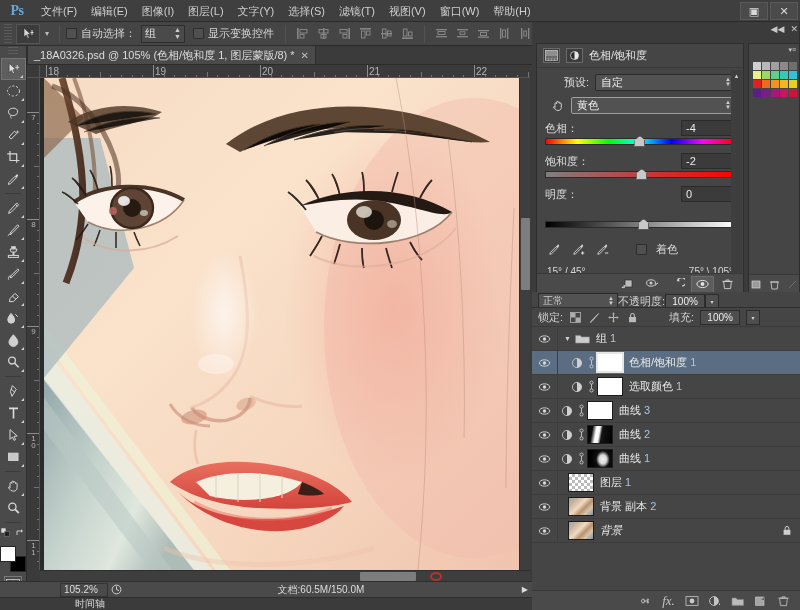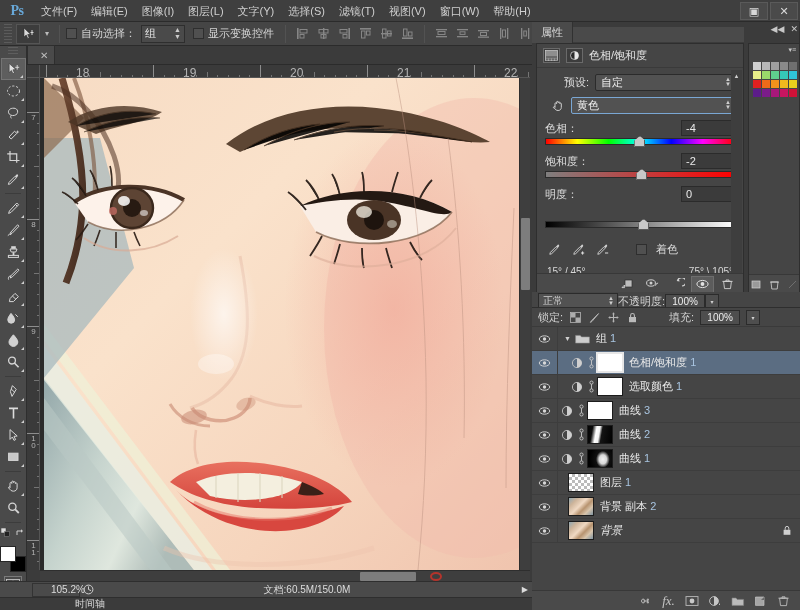--- a/index.html
+++ b/index.html
@@ -120,21 +120,21 @@
   .ruler-corner { position:absolute; left:27px; top:65px; width:13px; height:13px; background:#3a3a3a; border-right:1px solid #555; border-bottom:1px solid #555;}
   .ruler-h {
     position:absolute; left:40px; top:65px; width:490px; height:13px;
     background:#3a3a3a; border-bottom:1px solid #555; overflow:hidden;
   }
   .ruler-v {
     position:absolute; left:27px; top:78px; width:13px; height:492px;
     background:#3a3a3a; border-right:1px solid #555; overflow:hidden;
   }
   .rtick { position:absolute; background:#8d8d8d; }
-  .rlabel { position:absolute; font-size:12px; color:#b4b4b4; font-family:"Liberation Sans",sans-serif;margin-left:28px;}
+  .rlabel { position:absolute; font-size:10px; color:#b4b4b4; font-family:"Liberation Sans",sans-serif;}
   .rlabel-v { position:absolute; font-size:8px; color:#b4b4b4; width:9px; text-align:center; line-height:7px; }
 
   
   .canvas-area {
     position:absolute; left:40px; top:78px; width:490px; height:492px;
     background:#2b2b2b; overflow:hidden;
   }
   .photo { position:absolute; left:4px; top:0px; width:478px; height:492px; overflow:hidden; }
   .photo svg { display:block; }
 
@@ -146,21 +146,21 @@
     position:absolute; left:40px; top:570px; width:490px; height:11px; background:#3e3e3e; border-top:1px solid #2e2e2e;
   }
 
   
   .statusbar {
     position:absolute; left:0; top:581px; width:532px; height:16px;
     background:#4a4a4a; border-top:1px solid #2e2e2e;
     display:flex; align-items:center; font-size:10px; color:#dcdcdc;
   }
   .zoomfield { width:48px; height:14px; background:#4a4a4a; border:1px solid #333;
-     display:flex;align-items:center; justify-content:flex-start; padding-left:18px; margin-left:32px;}
+     display:flex;align-items:center; justify-content:flex-start; padding-left:3px; margin-left:60px;}
   .st-ic { width:16px; display:flex; align-items:center; justify-content:center; }
   .st-doc { flex:1; text-align:center; }
   .st-arrow { font-size:8px; padding:0 4px; }
 
   
   .bottombar {
     position:absolute; left:0; top:597px; width:532px; height:13px;
     background:#3b3b3b; border-top:1px solid #2e2e2e; display:flex; align-items:center;
   }
   .btab { height:13px; padding:0 8px; font-size:10px; display:flex; align-items:center; color:#d8d8d8; }
@@ -583,20 +583,21 @@
     <div class="qmask">
       <svg width="14" height="9">
           <rect x="0.5" y="0.5" width="13" height="8" fill="none" stroke="#cfcfcf" stroke-width=".8"></rect>
           <circle cx="7" cy="4.5" r="2.3" fill="#5e5e5e" stroke="#cfcfcf" stroke-width=".8"></circle>
         </svg>
     </div>
   </div>
 
   <div class="doctabs">
     <div class="doctab">
+      <span>_18A0326.psd @ 105% (色相/饱和度 1, 图层蒙版/8) *</span>
       <span class="tclose">✕</span>
     </div>
   </div>
 
   <div class="ruler-corner"></div>
   <div class="ruler-h" id="rh">
       <div class="rtick" style="left: 6px; top: 0px; width: 1px; height: 13px;"></div>
       <div class="rlabel" style="left: 8px; top: 1px;">18</div>
       <div class="rtick" style="left: 16.7px; top: 10px; width: 1px; height: 3px; opacity: 0.7;"></div>
       <div class="rtick" style="left: 27.4px; top: 10px; width: 1px; height: 3px; opacity: 0.7;"></div>
@@ -875,24 +876,20 @@
   </div>
 
   <div class="bottombar">
     <div class="btab active">Mini Bridge</div>
     <div class="btab">时间轴</div>
   </div>
 
   <div class="dock">
     <div class="dockdiv"></div>
 
-    <div class="panel-tabbar">
-      <div class="panel-tab">属性</div>
-      <div class="tabbar-filler"></div>
-    </div>
     <div class="tabbar-ctrls">
       <span>◀◀</span>
       <span>✕</span>
     </div>
 
     <div class="swatch-panel">
       <div style="height:12px;display:flex;align-items:center;justify-content:flex-end;padding-right:3px;gap:3px;">
         <span style="font-size:7px;color:#c8c8c8;">▾≡</span>
       </div>
       <div class="sw-grid" id="swgrid">

